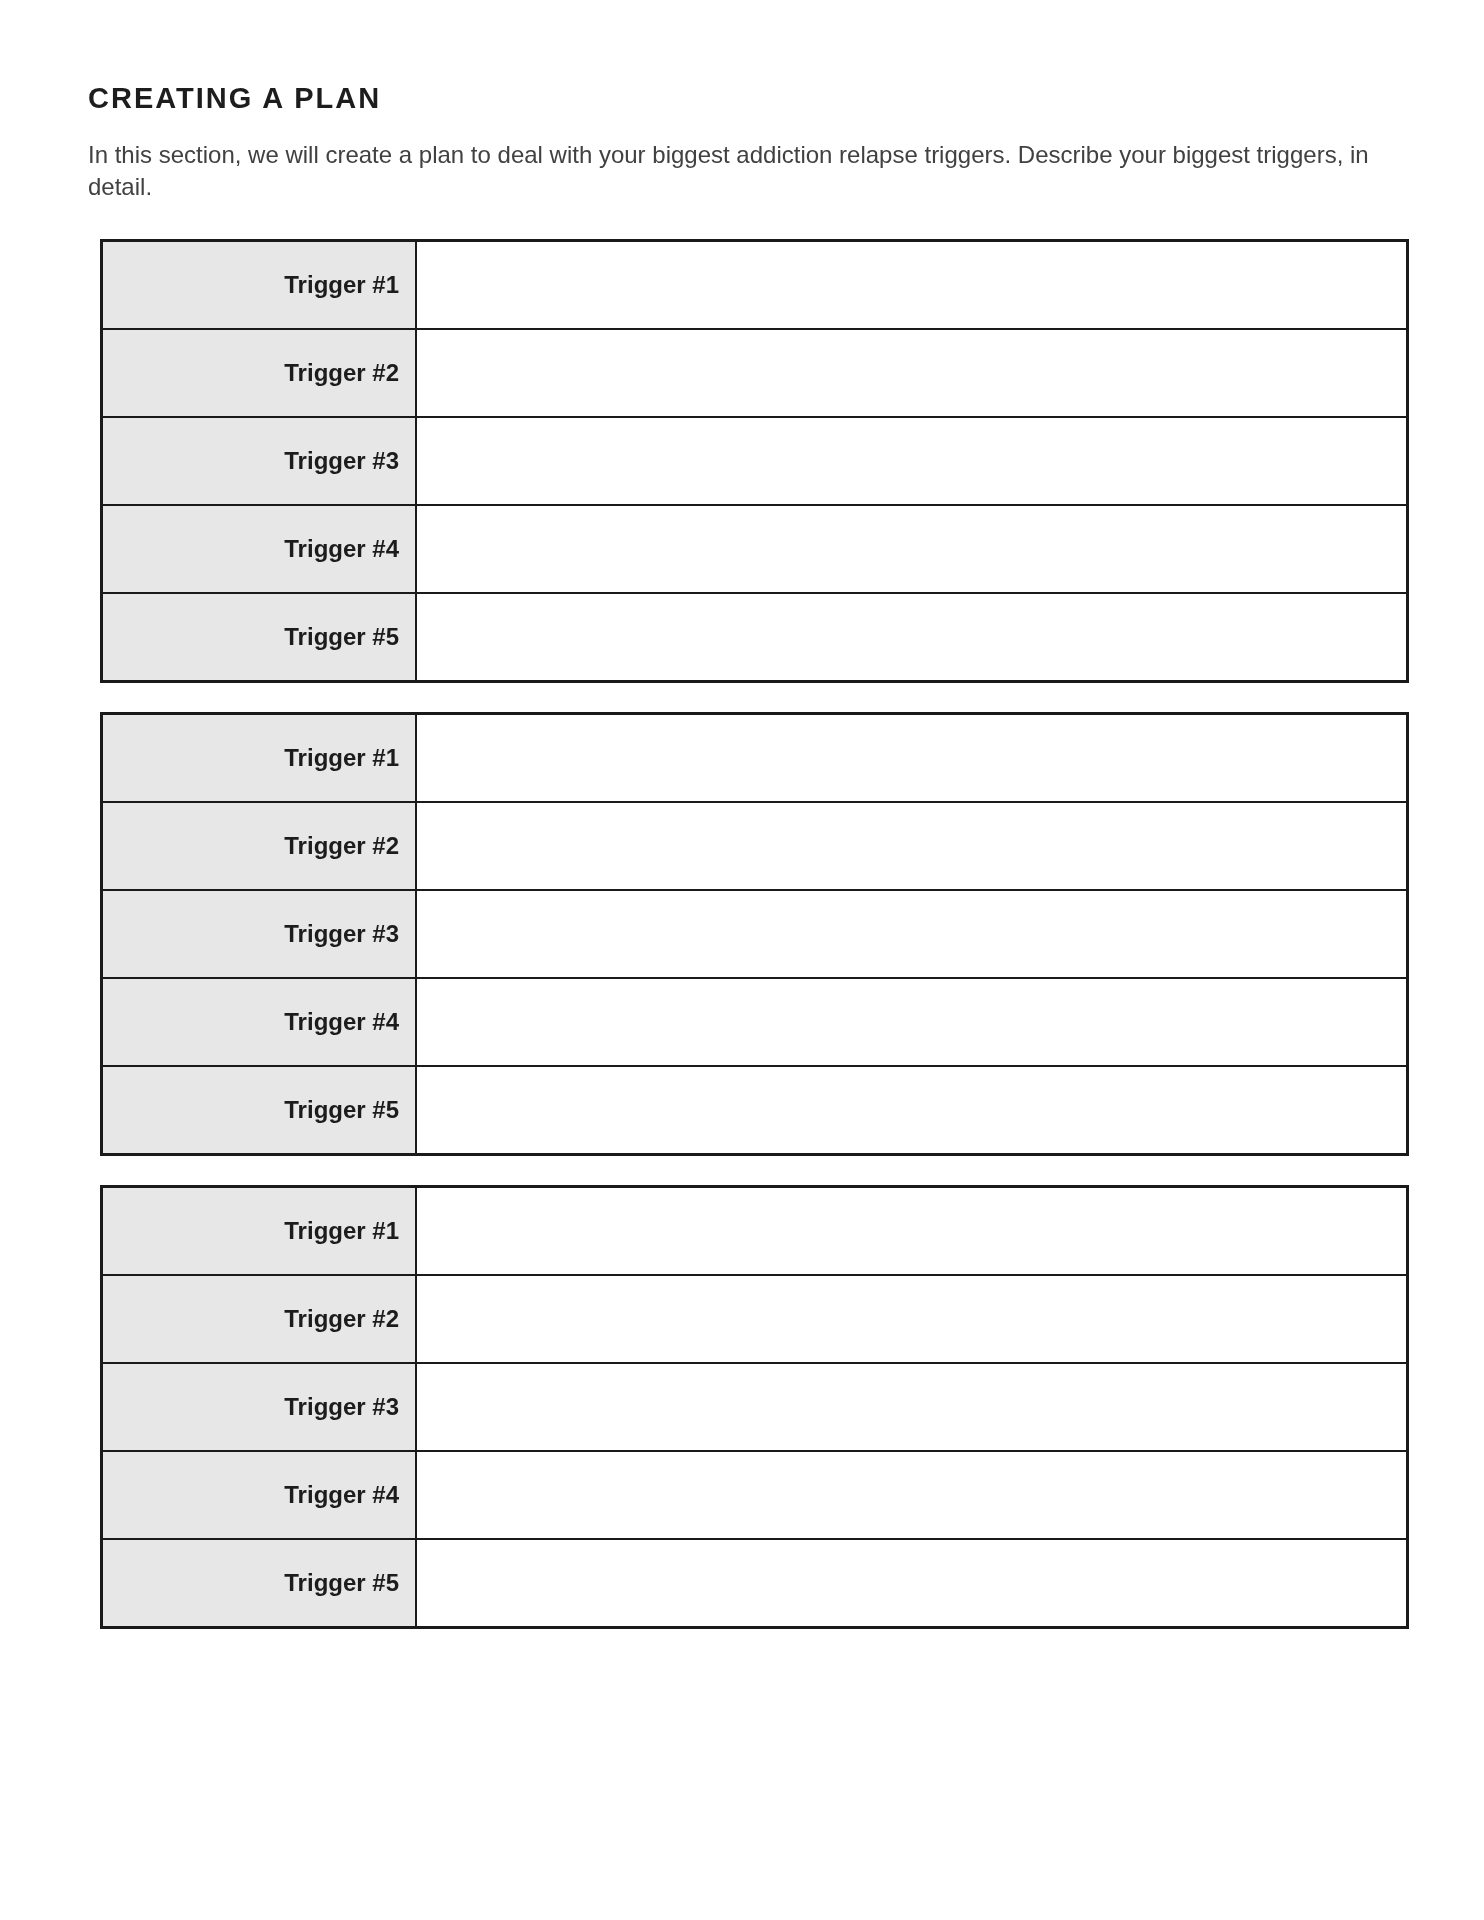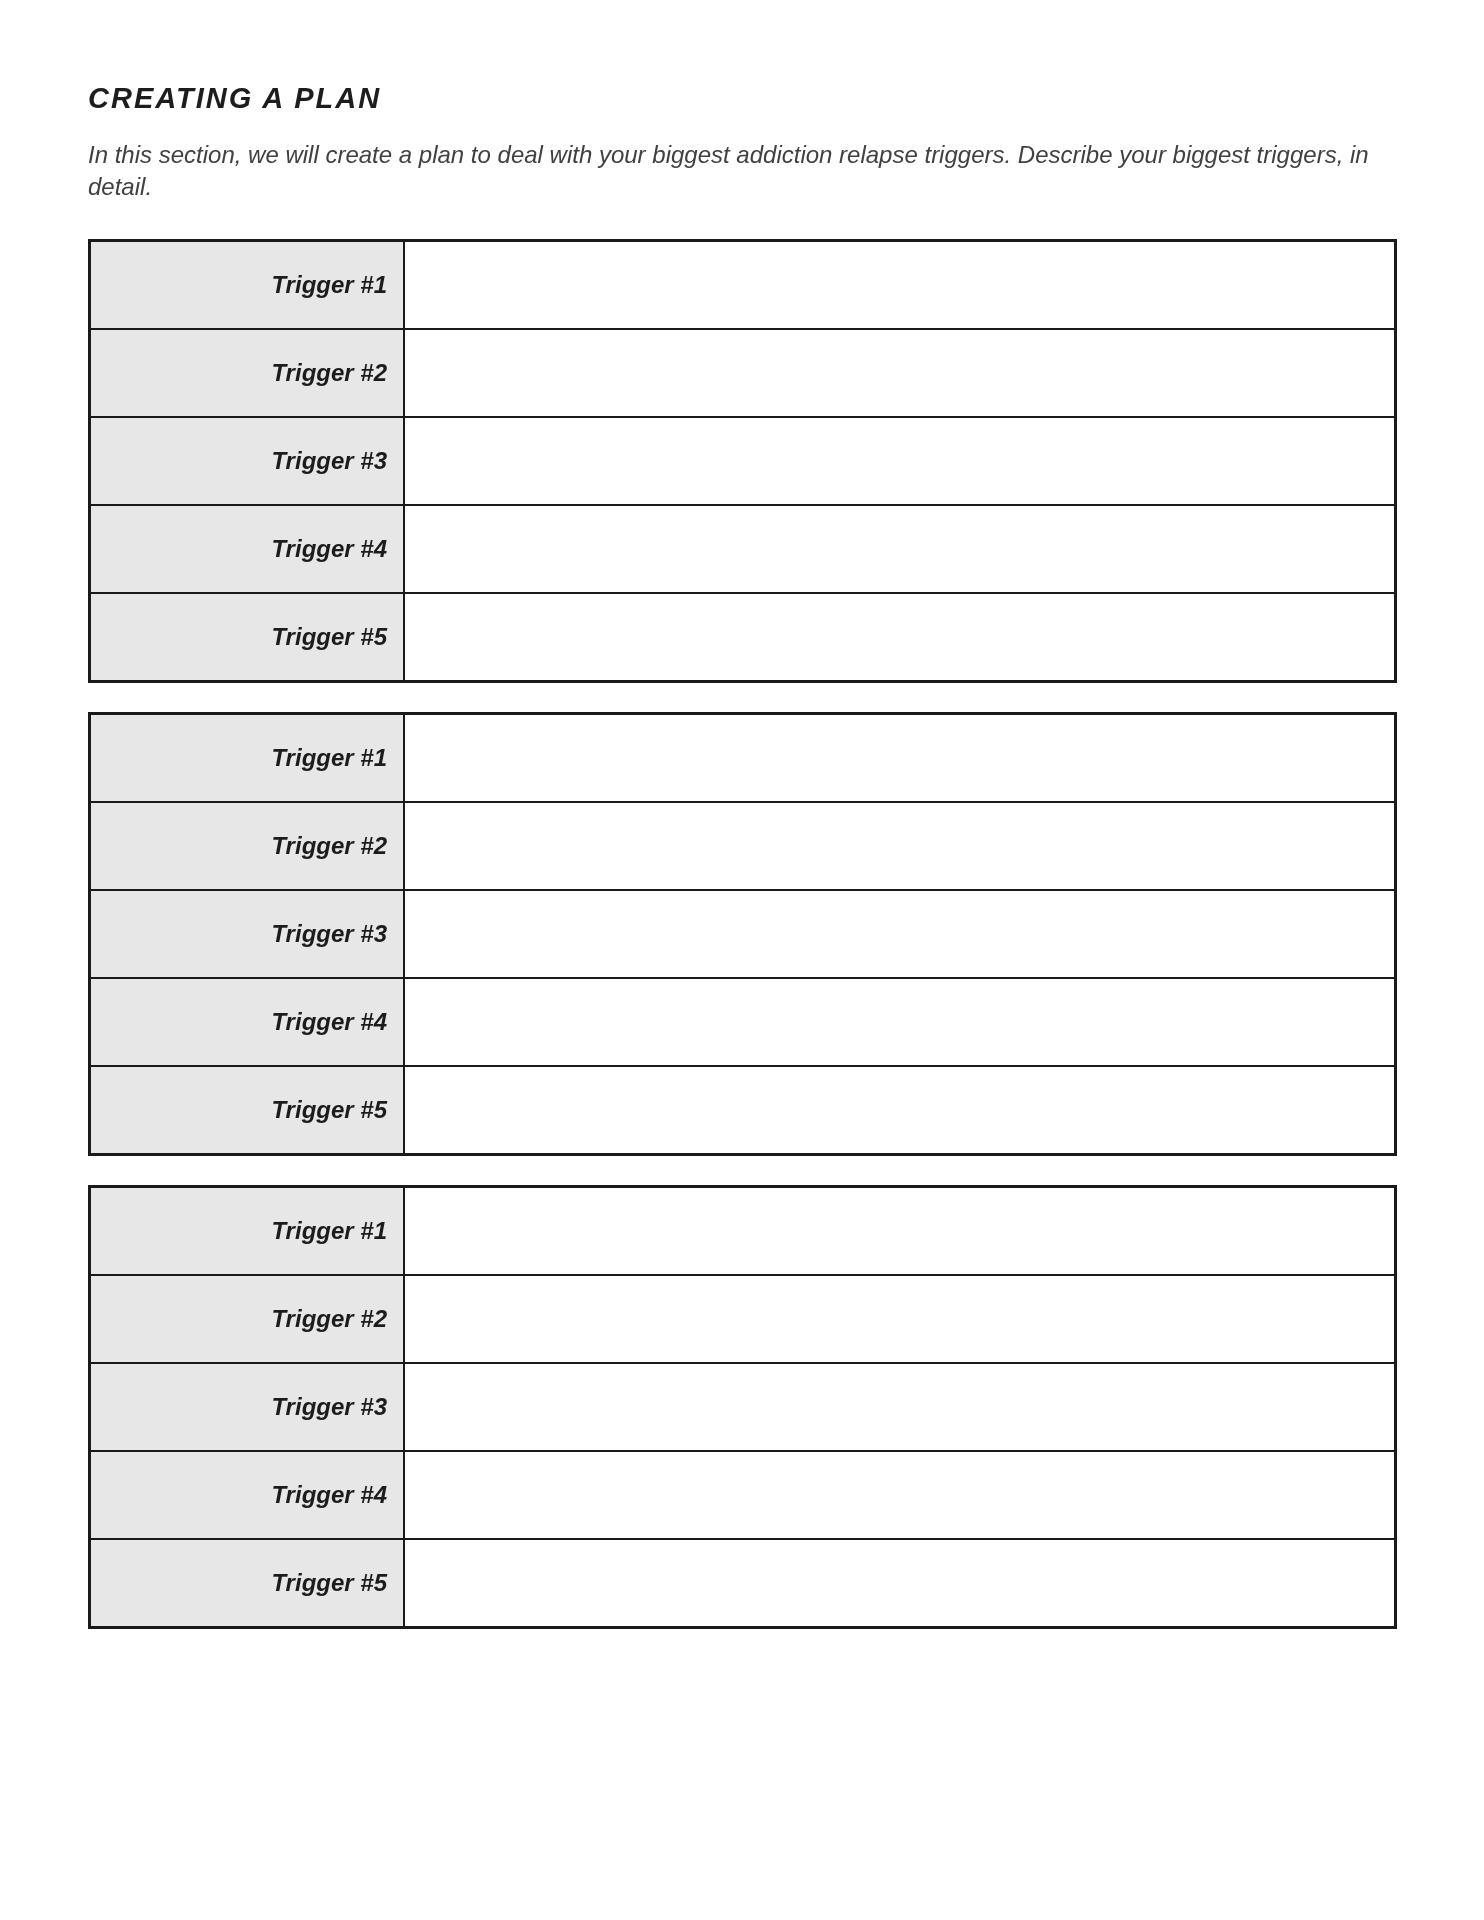--- a/index.html
+++ b/index.html
@@ -12,21 +12,20 @@
   html,body{margin:0;padding:0;background:#ffffff;}
   .page{
     position:relative;
     width:1484px;
     height:1920px;
     background:#ffffff;
     box-sizing:border-box;
     padding:84px 87px 0 88px;
     font-family:"Liberation Sans", sans-serif;
     overflow:hidden;
-    font-style:italic;
   }
   .page-title{
     margin:0;
     font-size:29px;
     line-height:29px;
     font-weight:bold;
     letter-spacing:2px;
     color:var(--title-color);
   }
   .intro{
@@ -42,20 +41,21 @@
     line-height:27px;
     color:var(--body-color);
   }
   .prompt.second{margin-top:62px;}
   table.trigger-table{
     border-collapse:collapse;
     table-layout:fixed;
     width:1309px;
     border:3px solid var(--border-color);
     margin-top:29px;
+    margin-left:12px;
   }
   table.trigger-table.first{margin-top:36px;}
   .trigger-table th,
   .trigger-table td{
     border:2px solid var(--border-color);
     height:86px;
     padding:0;
   }
   .trigger-table th.label-cell{
     width:296px;

